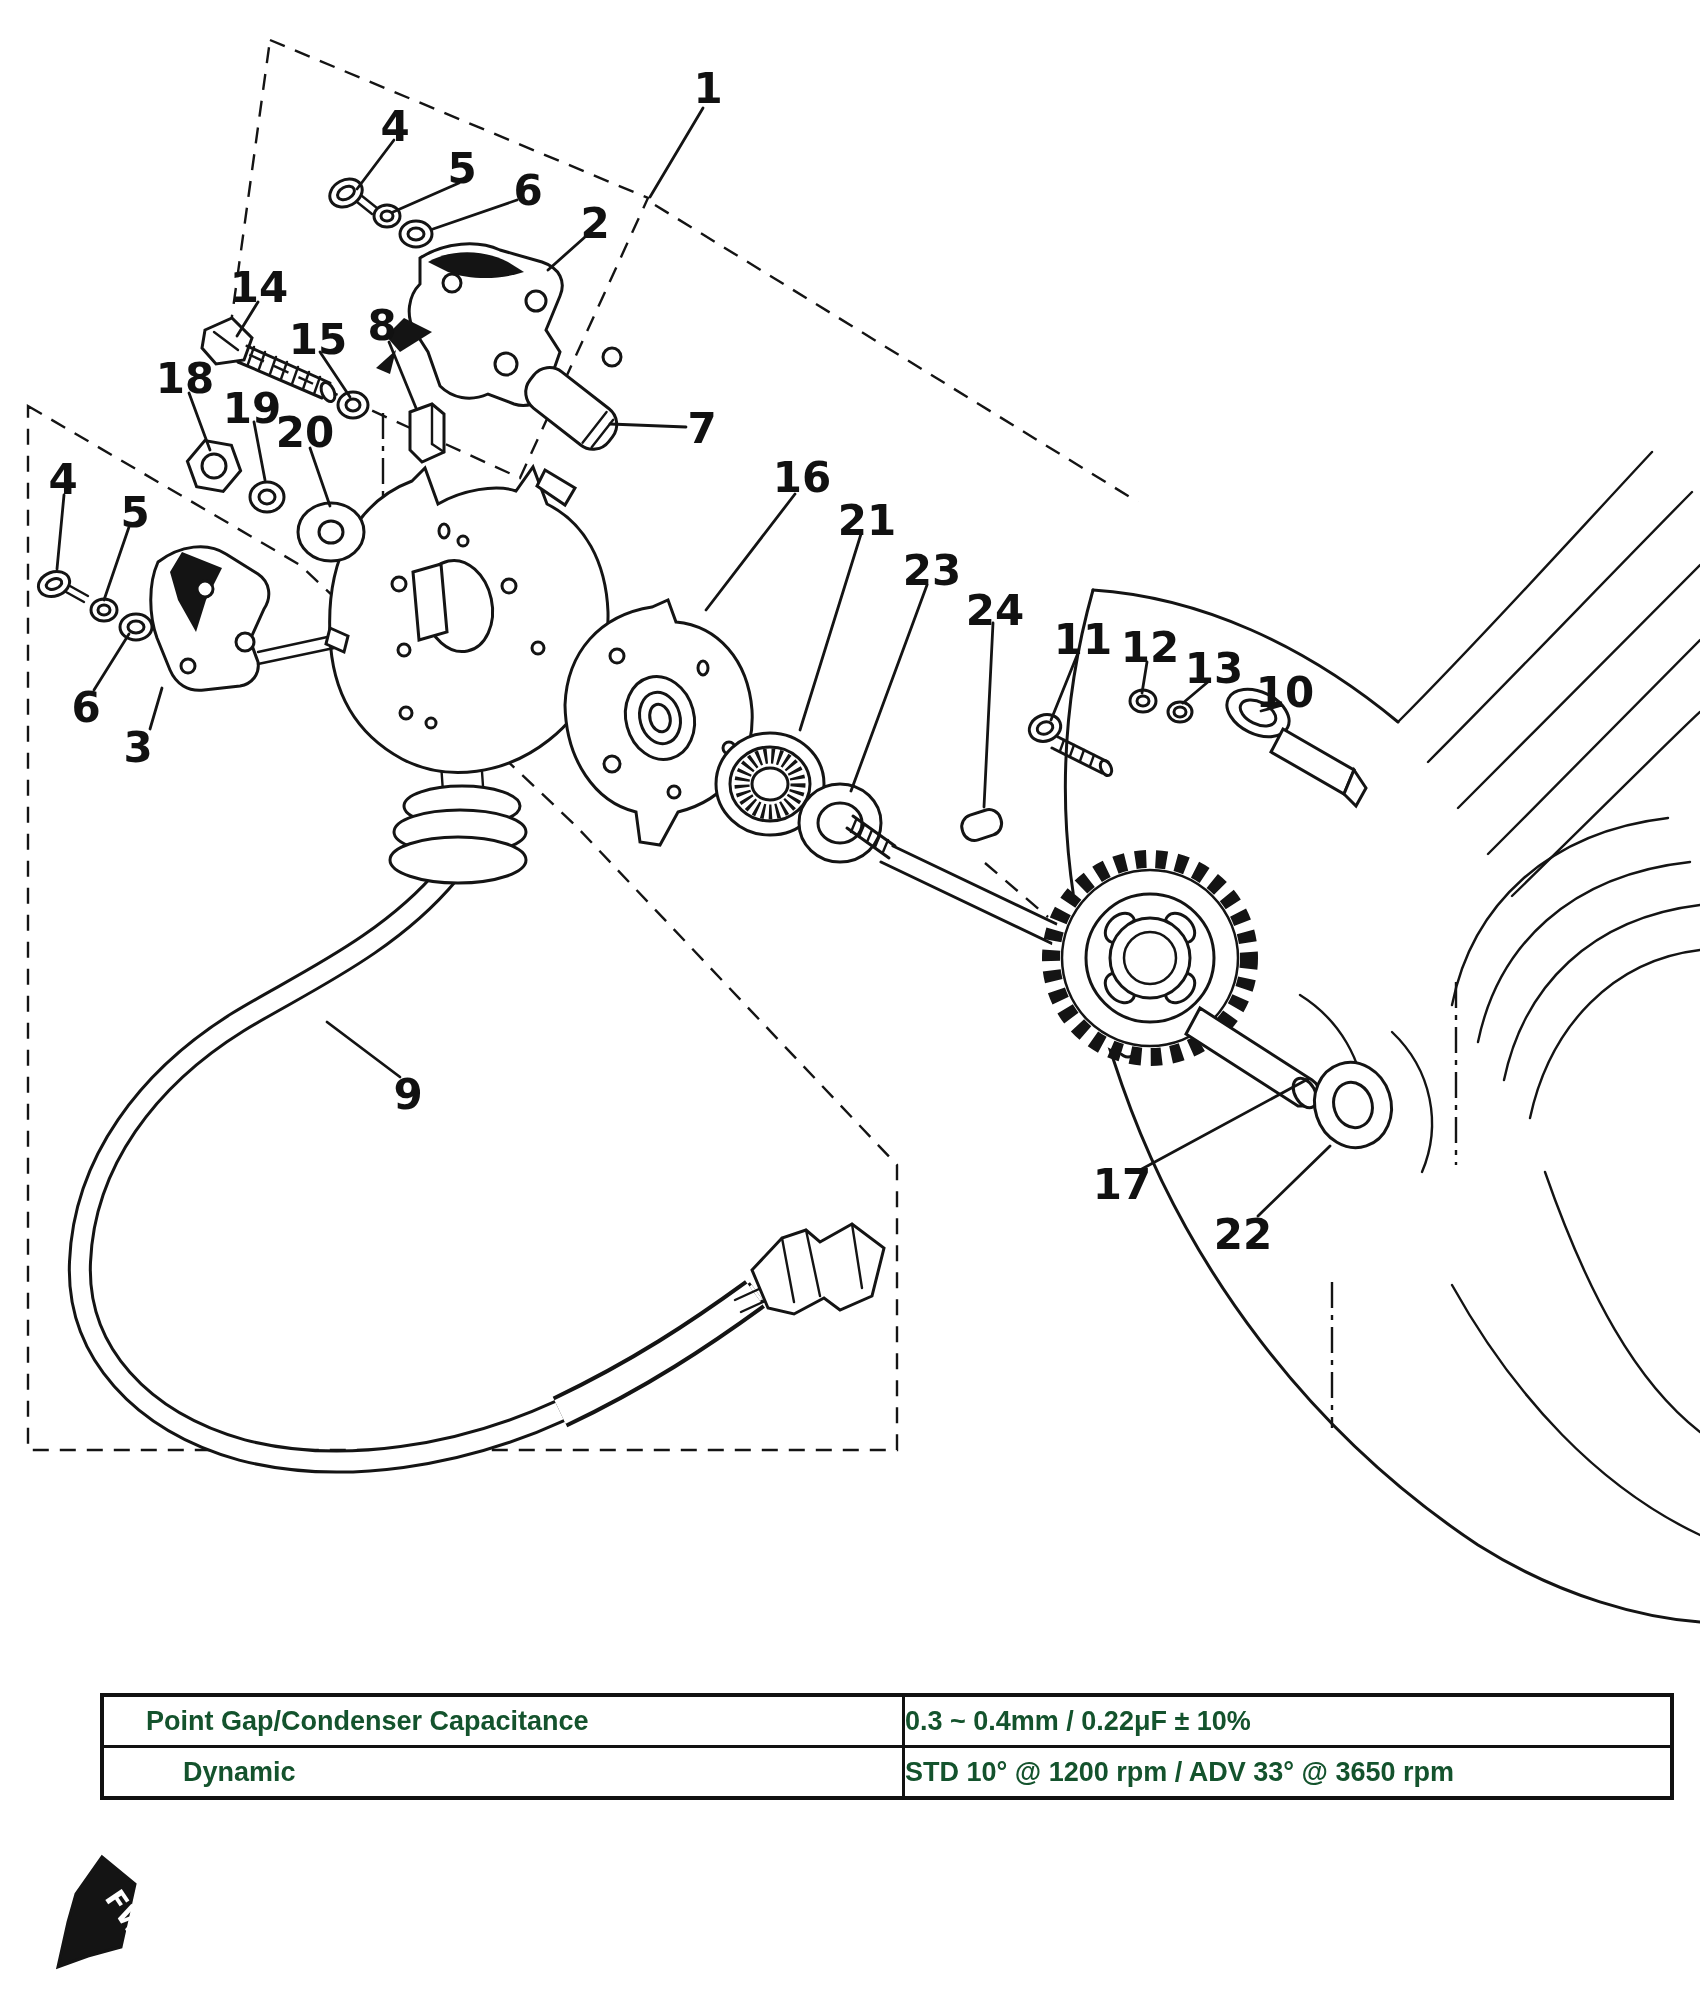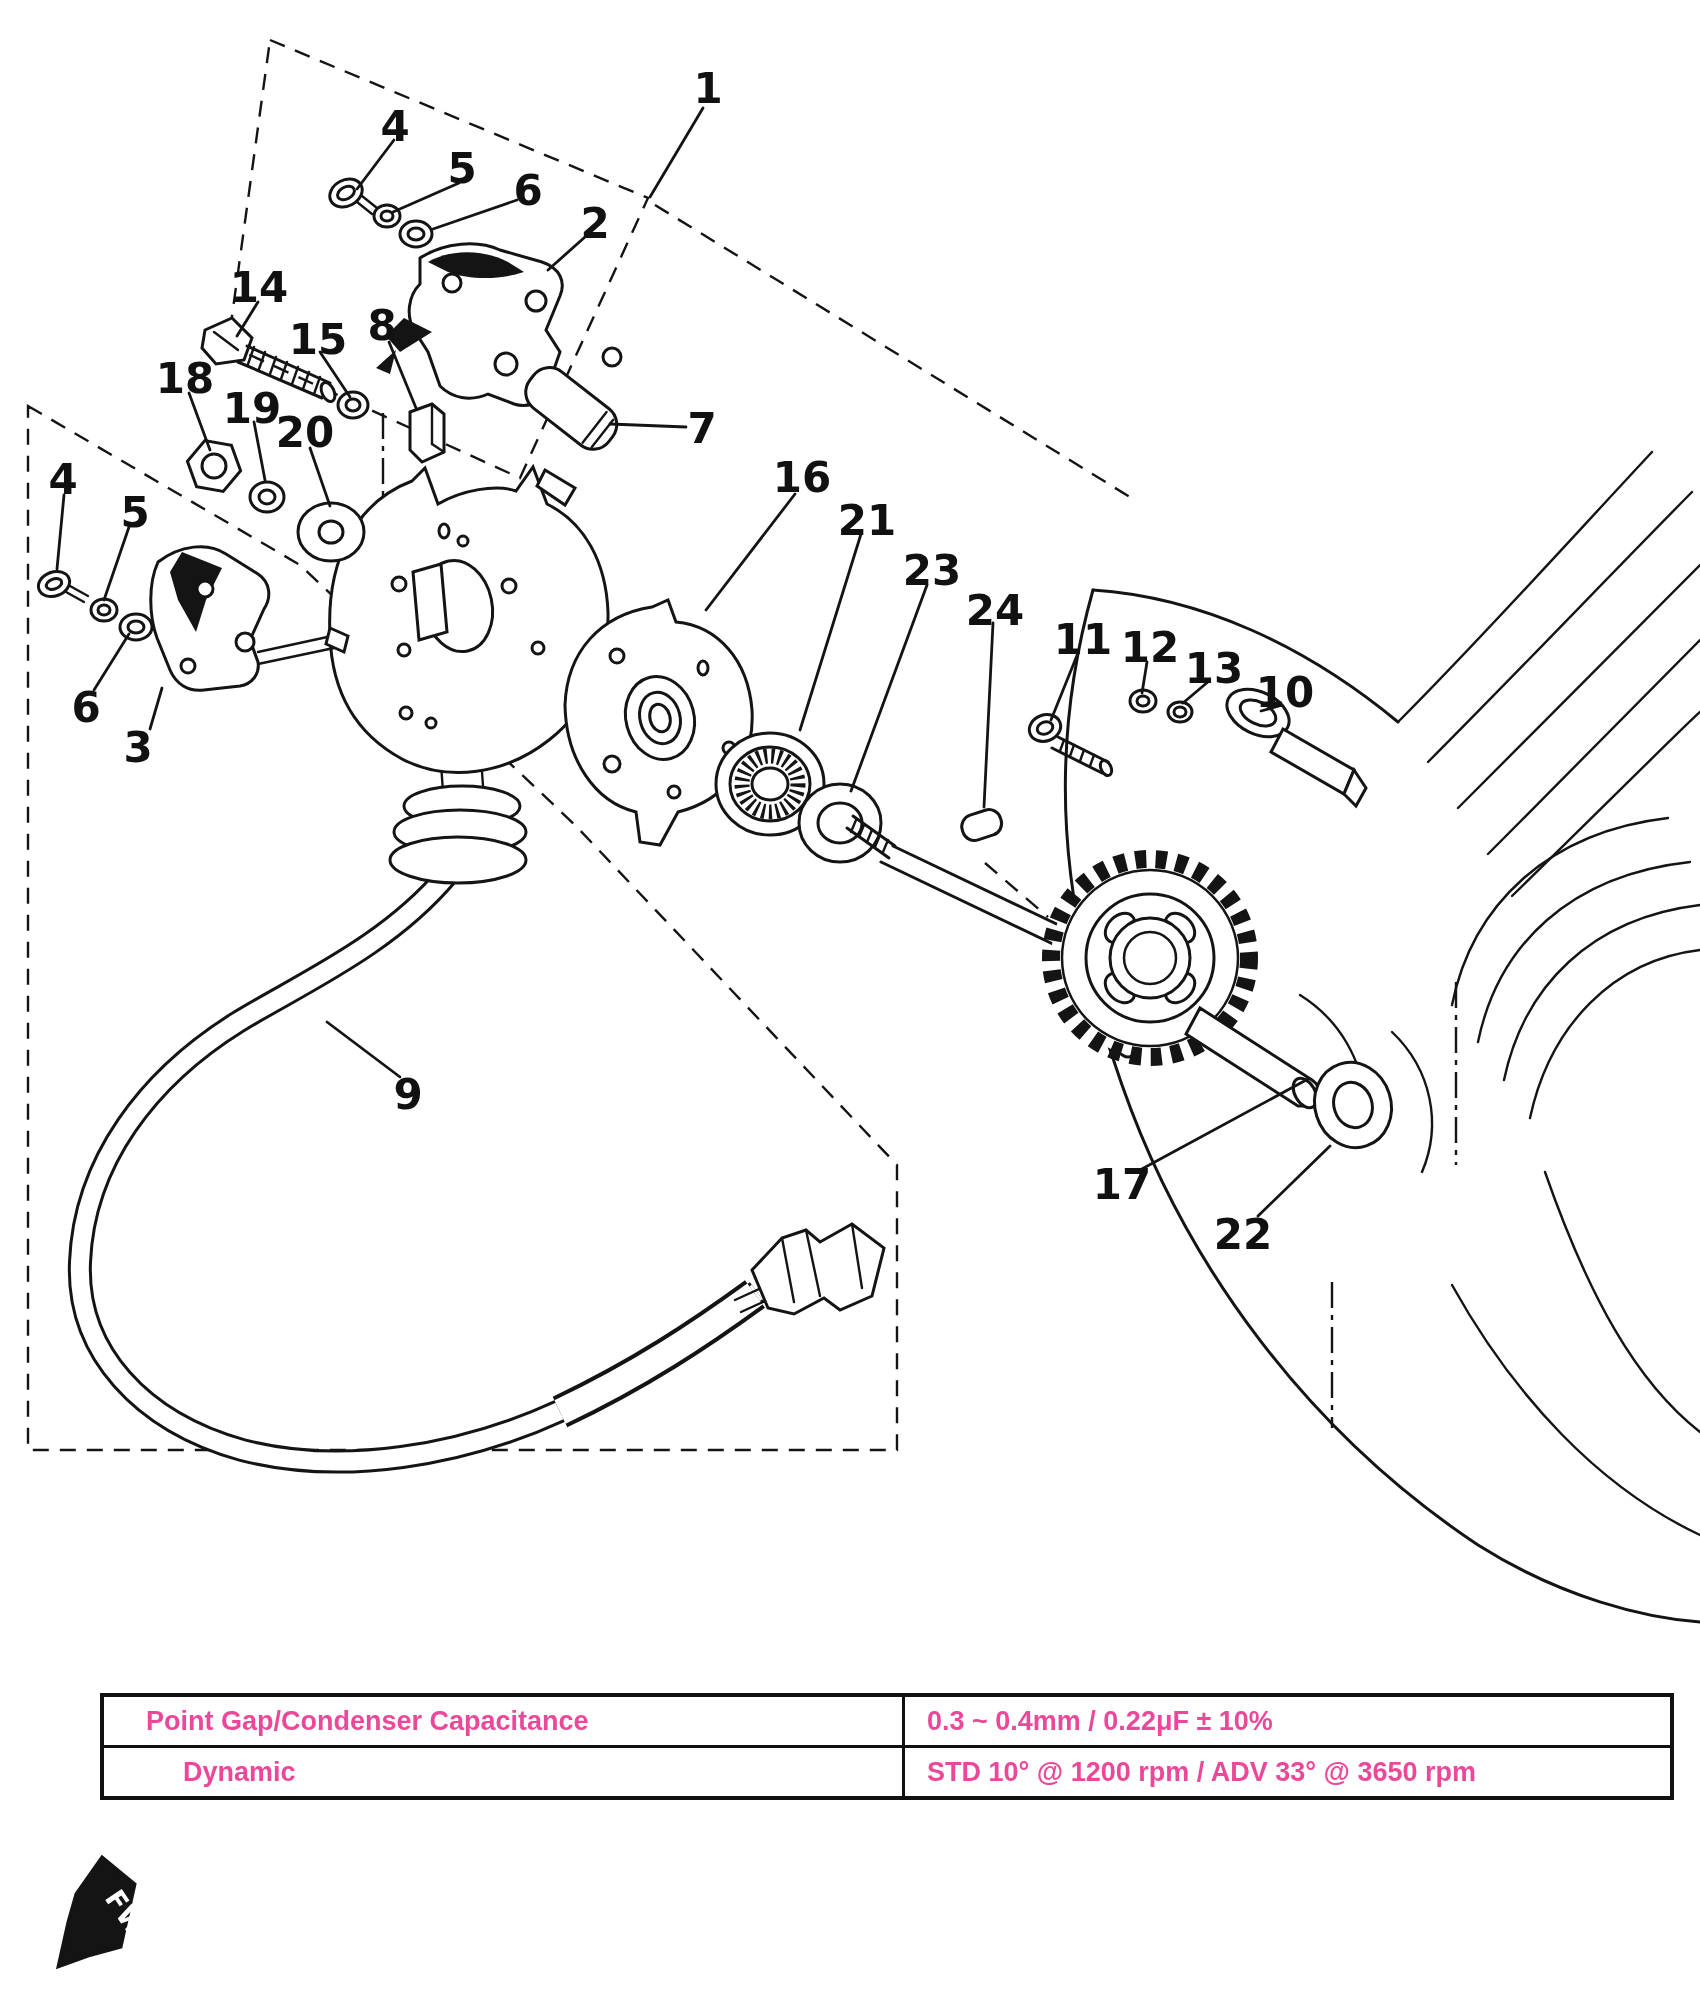--- a/index.html
+++ b/index.html
@@ -9,27 +9,27 @@
   svg text{font-family:"DejaVu Sans",sans-serif;font-weight:700;font-size:42px;fill:#111;}
   .ln{stroke:#141414;stroke-width:3;fill:none;stroke-linecap:round;stroke-linejoin:round;}
   .ln2{stroke:#141414;stroke-width:2.4;fill:none;stroke-linecap:round;}
   .wh{fill:#ffffff;stroke:#141414;stroke-width:3;}
   .bk{fill:#141414;stroke:none;}
   .dash{stroke:#141414;stroke-width:2.4;fill:none;stroke-dasharray:16 11;}
   .dashdot{stroke:#141414;stroke-width:2.4;fill:none;stroke-dasharray:26 7 5 7;}
   .leader{stroke:#141414;stroke-width:2.8;fill:none;stroke-linecap:round;}
   
   .spec-table{position:absolute;left:100px;top:1693px;width:1566px;border:4px solid #111;
-     background:#fff;font:700 27px "Liberation Sans",sans-serif;color:#ec4899;}
+     background:#fff;font:700 27px "Liberation Sans",sans-serif;color:#14532d;}
   .spec-row{display:flex;align-items:stretch;height:48px;}
   .spec-row.r2{border-top:7px double #111;}
   .spec-row.r3{border-top:3px solid #111;}
   .spec-cell{display:flex;align-items:center;}
   .spec-cell.lab{width:801px;padding-left:42px;border-right:3px solid #111;box-sizing:border-box;}
-  .spec-cell.val{flex:1;padding-left:22px;text-align:center;}
+  .spec-cell.val{flex:1;text-align:center;}
   .cat{margin-right:30px;}
   .spec-row.r3 .spec-cell.lab{padding-left:79px;}
 </style>
 </head>
 <body>
 
 <div class="stage">
 
 <svg width="1700" height="1996" viewBox="0 0 1700 1996">
 

